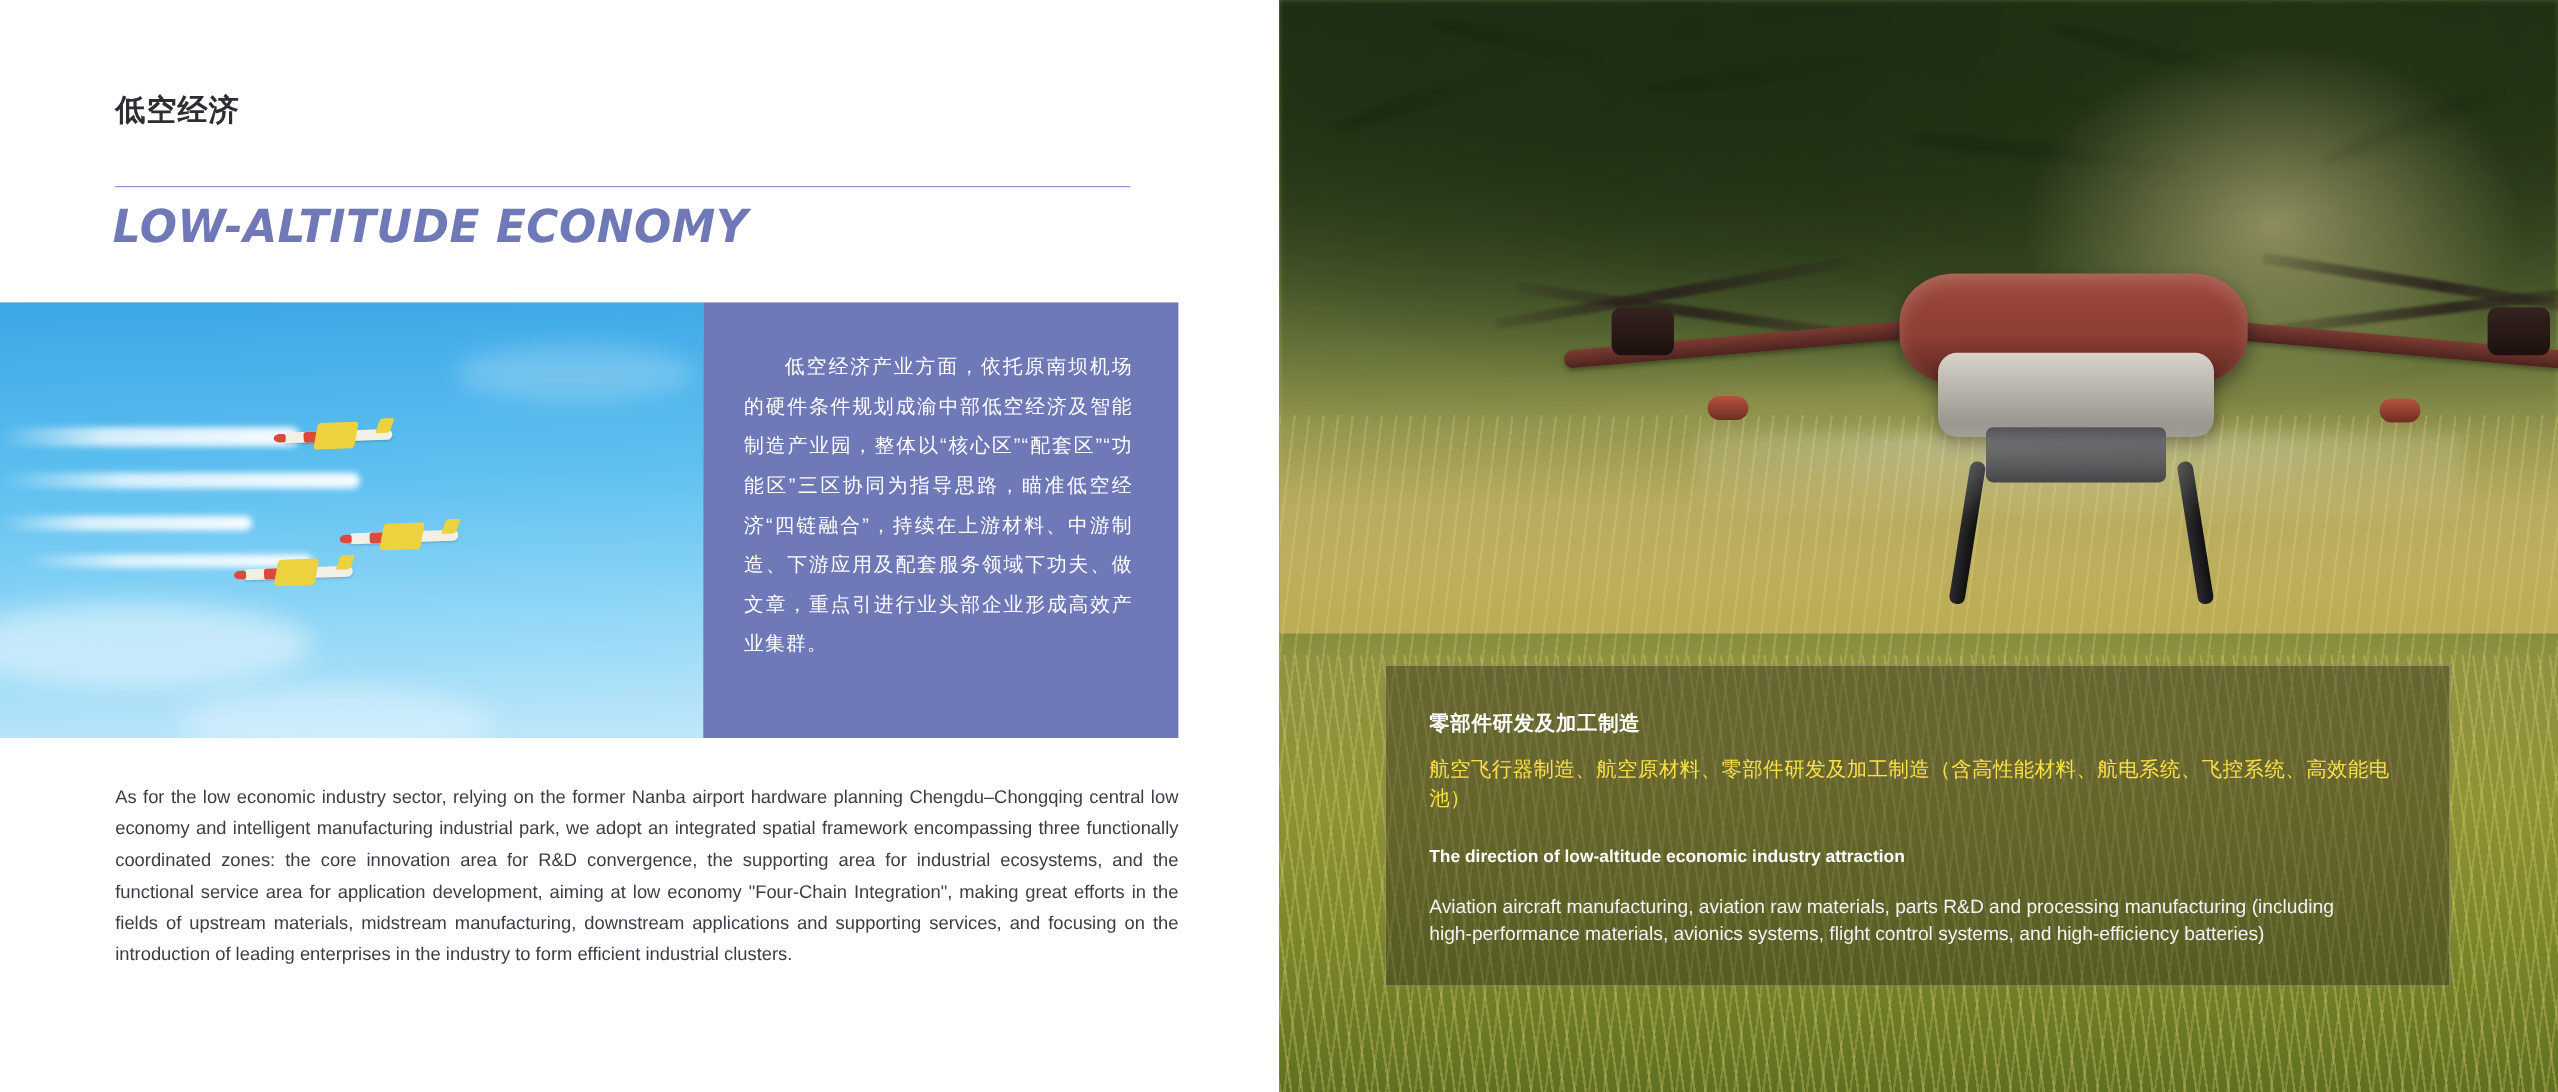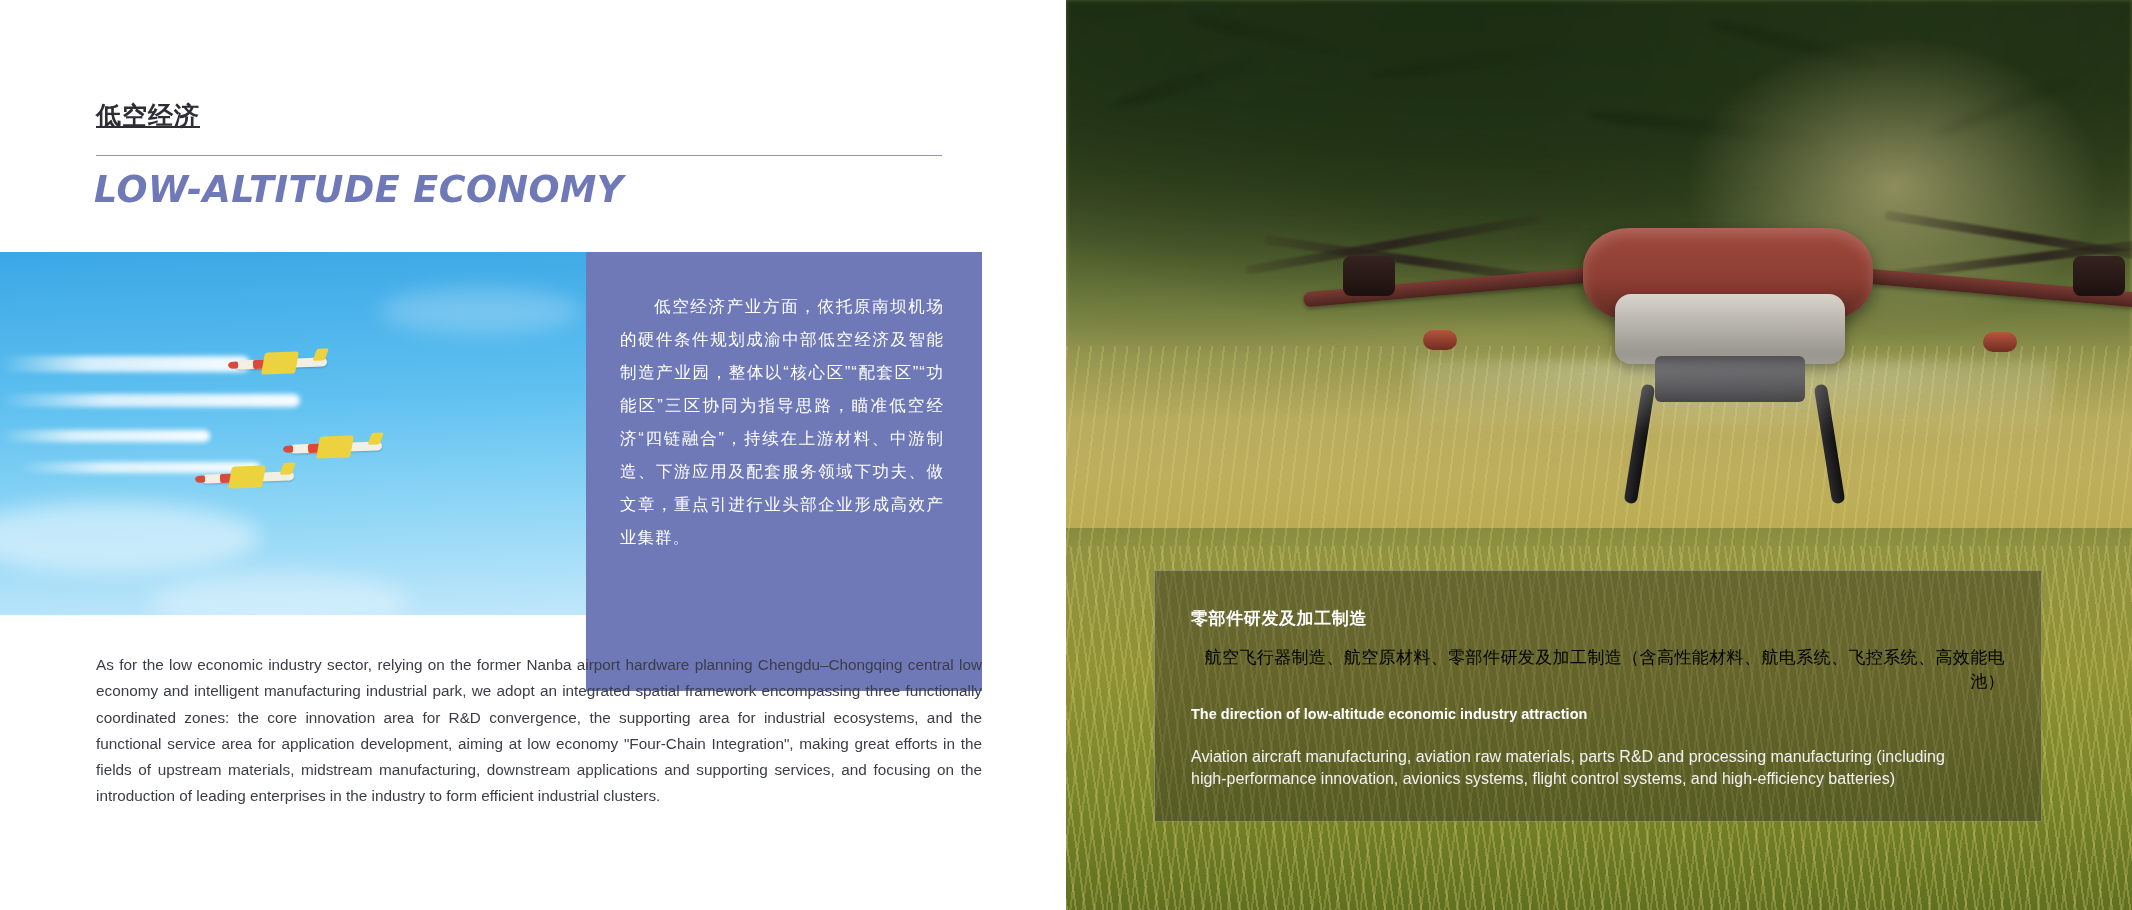--- a/index.html
+++ b/index.html
@@ -19,27 +19,26 @@
   .left {
     position: relative;
     width: 1066px;
     height: 910px;
     background: #ffffff;
     flex: 0 0 1066px;
   }
 
   .title-zh {
     position: absolute;
-    left: 96px; top: 100px;
+    left: 96px; top: 77px;
     font-size: 25px;
     font-weight: bold;
     color: #2d2d33;
     letter-spacing: 1px;
     line-height: 1.2;
-    text-decoration: underline;
   }
 
   .title-rule {
     position: absolute;
     left: 96px; top: 155px;
     width: 846px; height: 1px;
     background: #8b92c9;
   }
 
   .title-en {
@@ -134,21 +133,21 @@
     background: #d94a3d;
     border-radius: 50% 20% 20% 50%;
   }
   .p1 { left: 235px; top: 98px; transform: rotate(-2deg); }
   .p2 { left: 290px; top: 182px; transform: rotate(-2deg); }
   .p3 { left: 202px; top: 212px; transform: rotate(-2deg); }
 
   .purple-block {
     position: relative;
     width: 396px;
-    height: 439px;
+    height: 363px;
     background: #6f79b8;
     flex: 0 0 396px;
     padding: 38px 38px 30px 34px;
   }
   .purple-text {
     color: #ffffff;
     font-size: 16.5px;
     line-height: 2.0;
     letter-spacing: 1px;
     text-indent: 34px;
@@ -310,25 +309,24 @@
   }
   .cap-zh-title {
     font-size: 17px;
     font-weight: bold;
     color: #ffffff;
     letter-spacing: 0.6px;
     margin-bottom: 16px;
   }
   .cap-zh-body {
     font-size: 17px;
-    color: #000000;
+    color: #fde047;
     letter-spacing: 0.4px;
-    margin-bottom: 12px;
+    margin-bottom: 28px;
     line-height: 1.4;
-    text-align: right;
   }
   .cap-en-title {
     font-size: 14.5px;
     font-weight: bold;
     color: #ffffff;
     margin-bottom: 24px;
   }
   .cap-en-body {
     font-size: 16px;
     color: #f2f2f2;
@@ -426,19 +424,19 @@
       <span class="nozzle n2"></span>
       <span class="spray"></span>
     </div>
 
     <div class="caption">
       <div class="cap-zh-title">零部件研发及加工制造</div>
       <div class="cap-zh-body">航空飞行器制造、航空原材料、零部件研发及加工制造（含高性能材料、航电系统、飞控系统、高效能电池）</div>
       <div class="cap-en-title">The direction of low-altitude economic industry attraction</div>
       <div class="cap-en-body">
         <span class="l1">Aviation aircraft manufacturing, aviation raw materials, parts R&amp;D and processing manufacturing (including</span>
-        <span class="l2">high-performance innovation, avionics systems, flight control systems, and high-efficiency batteries)</span>
+        <span class="l2">high-performance materials, avionics systems, flight control systems, and high-efficiency batteries)</span>
       </div>
     </div>
 
   </section>
 
 </div>
 
 </body></html>

